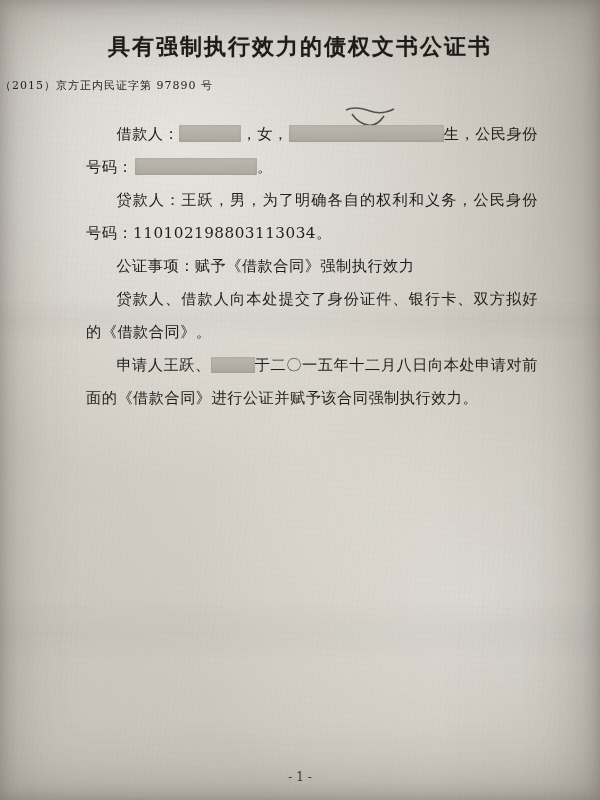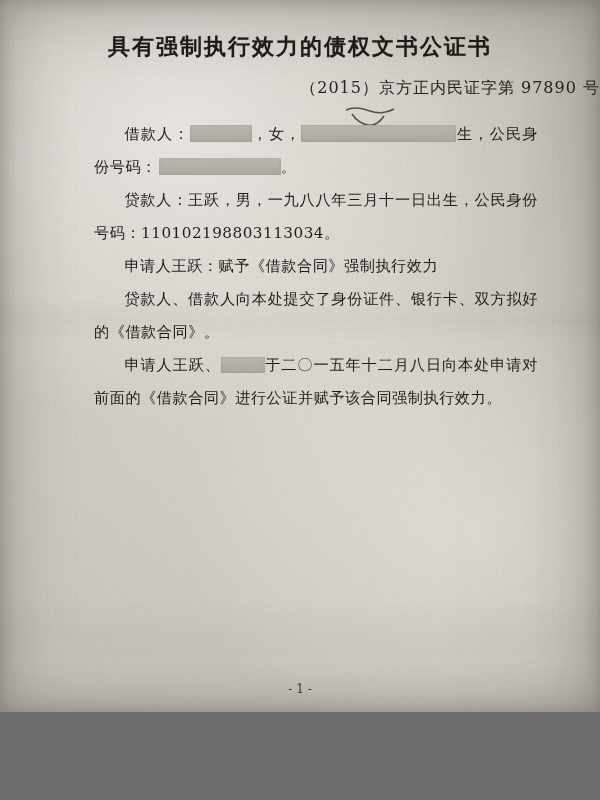--- a/index.html
+++ b/index.html
@@ -3,21 +3,21 @@
 <meta charset="utf-8">
 <style>
   html, body {
     margin: 0;
     padding: 0;
     background: #6b6b6b;
   }
   #page {
     position: relative;
     width: 600px;
-    height: 712px;
+    height: 800px;
     overflow: hidden;
     background: #c9c4bb;
     font-family: "DejaVu Sans", sans-serif;
   }
   
   .paper {
     position: absolute;
     inset: 0;
     background:
       radial-gradient(ellipse 90% 60% at 30% 18%, rgba(255,255,255,0.55), rgba(255,255,255,0) 70%),
@@ -72,41 +72,41 @@
     letter-spacing: 2px;
     color: #1d1b19;
     text-shadow: 0 0 1px rgba(0,0,0,0.25);
   }
 
   .docnum {
     position: absolute;
     top: 78px;
     left: 0;
     right: 0;
-    text-align: right;
+    text-align: left;
     font-family: "DejaVu Serif", serif;
-    font-size: 16px;
+    font-size: 11px;
     letter-spacing: 1px;
     color: #242220;
   }
 
   .body {
     position: absolute;
     left: 86px;
     right: 62px;
     top: 118px;
     font-family: "DejaVu Serif", serif;
     font-size: 15.2px;
     line-height: 33px;
     color: #201e1c;
     letter-spacing: .5px;
     text-align: justify;
   }
   .para {
-    margin: 0 0 0 8px;
+    margin: 0 0 0 0;
     text-indent: 2em;
     position: relative;
   }
 
   
   .redact {
     display: inline-block;
     vertical-align: -3px;
     background: linear-gradient(180deg, #b9b4ab, #a9a49b);
     border-radius: 1px;
@@ -162,25 +162,25 @@
       <path d="M12 10 C16 16, 22 20, 28 21 C34 22, 40 18, 44 12" stroke="#2a2723" stroke-width="1.6" fill="none" opacity="0.75"></path>
     </svg>
 
     <div class="body blur">
 
       <p class="para">
         <span>借款人：</span><span class="redact r1"></span><span>，女，</span><span class="redact r2"></span><span>生，公民身份号码：</span><span class="redact r3"></span><span>。</span>
       </p>
 
       <p class="para">
-        <span>贷款人：王跃，男，一九八八年三月十一日出生，公民身份号码：110102198803113034。</span>
+        <span>贷款人：王跃，男，为了明确各自的权利和义务，公民身份号码：110102198803113034。</span>
       </p>
 
       <p class="para">
-        <span>申请人王跃：赋予《借款合同》强制执行效力</span>
+        <span>公证事项：赋予《借款合同》强制执行效力</span>
       </p>
 
       <p class="para">
         <span>贷款人、借款人向本处提交了身份证件、银行卡、双方拟好的《借款合同》。</span>
       </p>
 
       <p class="para">
         <span>申请人王跃、</span><span class="redact r4"></span><span>于二〇一五年十二月八日向本处申请对前面的《借款合同》进行公证并赋予该合同强制执行效力。</span>
       </p>
 

